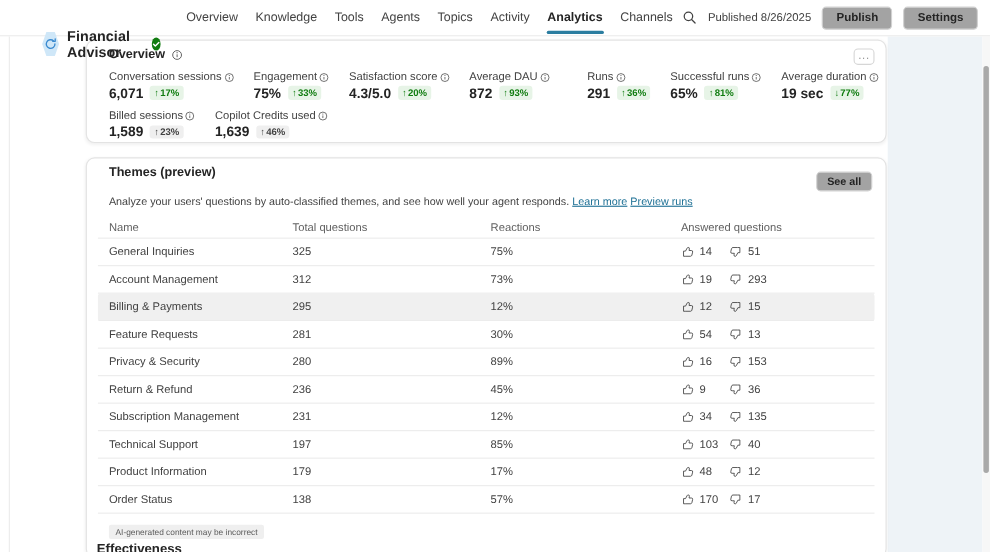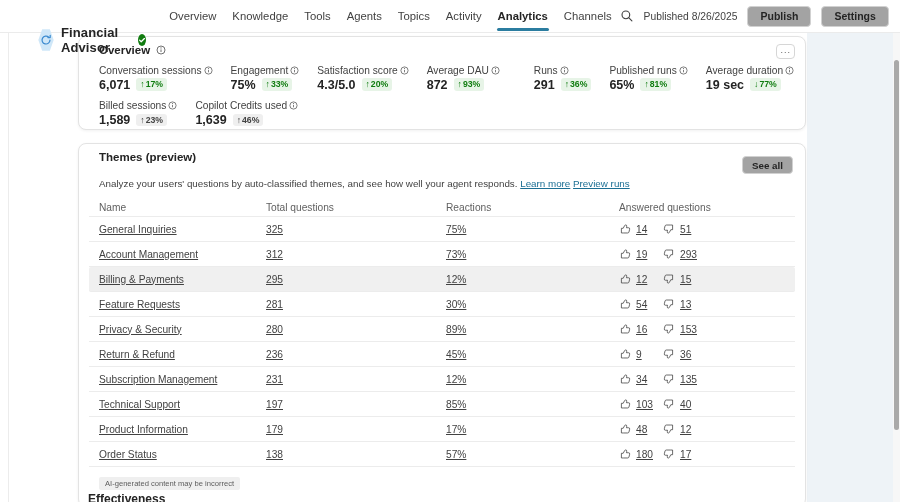--- a/index.html
+++ b/index.html
@@ -65,21 +65,21 @@
 
   
   .th-head { display:flex; align-items:flex-start; padding:7px 12px 0 20px; }
   .see-all { margin-left:auto; margin-top:5px; }
   .th-desc { padding:4px 20px 0; font-size:9.8px; color:#424242; }
   .link { color:#1c6f94; text-decoration:underline; cursor:pointer; }
   .ttable { margin-top:9px; }
   .thead, .trow { display:grid; grid-template-columns:167px 180px 173px 1fr; align-items:center;
     margin:0 10px; border-bottom:1px solid #ececec; }
   .thead { height:19px; font-size:10.2px; color:#616161; }
-  .trow { height:25px; font-size:10.2px; color:#424242; cursor:pointer;text-decoration:underline; }
+  .trow { height:25px; font-size:10.2px; color:#424242; cursor:pointer; }
   .trow.hl { background:#f0f0f0; border-radius:2px; }
   .cell { padding-left:10px; white-space:nowrap; }
   .reactions { display:flex; align-items:center; gap:5px; }
   .thumb { display:inline-flex; align-items:center; cursor:pointer; }
   .count { min-width:22px; }
   .ai-chip { display:inline-block; margin:10px 0 0 20px; background:#efefef; border-radius:2px;
     padding:2px 6px; font-size:7.6px; color:#5c5c5c; }
 
   .next-title { position:absolute; left:88px; top:459px; font-size:12px; font-weight:bold; color:#242424;
     white-space:nowrap; }
@@ -255,21 +255,21 @@
     <div class="m-value-row">
       <span class="m-value">291</span>
       <span class="m-badge positive">
         <span class="m-arrow">↑</span>
         <span class="m-delta">36%</span>
       </span>
     </div>
   </div>
         <div class="metric">
     <div class="m-label-row">
-      <span class="m-label">Published runs</span>
+      <span class="m-label">Successful runs</span>
       <span class="info">
         <svg width="9" height="9" viewBox="0 0 10 10">
                 <circle cx="5" cy="5" r="4" fill="none" stroke="#616161" stroke-width=".9"></circle>
                 <line x1="5" y1="4.4" x2="5" y2="7" stroke="#616161" stroke-width=".9"></line>
                 <circle cx="5" cy="2.9" r=".6" fill="#616161"></circle>
               </svg>
       </span>
     </div>
     <div class="m-value-row">
       <span class="m-value">65%</span>
@@ -534,21 +534,21 @@
           <div class="trow">
     <div class="cell c-name">Order Status</div>
     <div class="cell c-total">138</div>
     <div class="cell c-answered">57%</div>
     <div class="cell reactions">
       <span class="thumb">
         <svg width="12" height="12" viewBox="0 0 16 16">
                   <path d="M6 13.3h5.6c.8 0 1.5-.54 1.7-1.3l.9-3.7a1.6 1.6 0 0 0-1.55-1.98H9.9l.37-1.9A1.5 1.5 0 0 0 8.8 2.6c-.5 0-.96.28-1.2.73L5.6 7.05H3.2v6.25H6z" fill="none" stroke="#424242" stroke-width="1.05" stroke-linejoin="round"></path>
                 </svg>
       </span>
-      <span class="count up-count">180</span>
+      <span class="count up-count">170</span>
       <span class="thumb">
         <svg width="12" height="12" viewBox="0 0 16 16">
                   <path transform="rotate(180 8 8)" d="M6 13.3h5.6c.8 0 1.5-.54 1.7-1.3l.9-3.7a1.6 1.6 0 0 0-1.55-1.98H9.9l.37-1.9A1.5 1.5 0 0 0 8.8 2.6c-.5 0-.96.28-1.2.73L5.6 7.05H3.2v6.25H6z" fill="none" stroke="#424242" stroke-width="1.05" stroke-linejoin="round"></path>
                 </svg>
       </span>
       <span class="count down-count">17</span>
     </div>
   </div>
         </div>
     </div>

